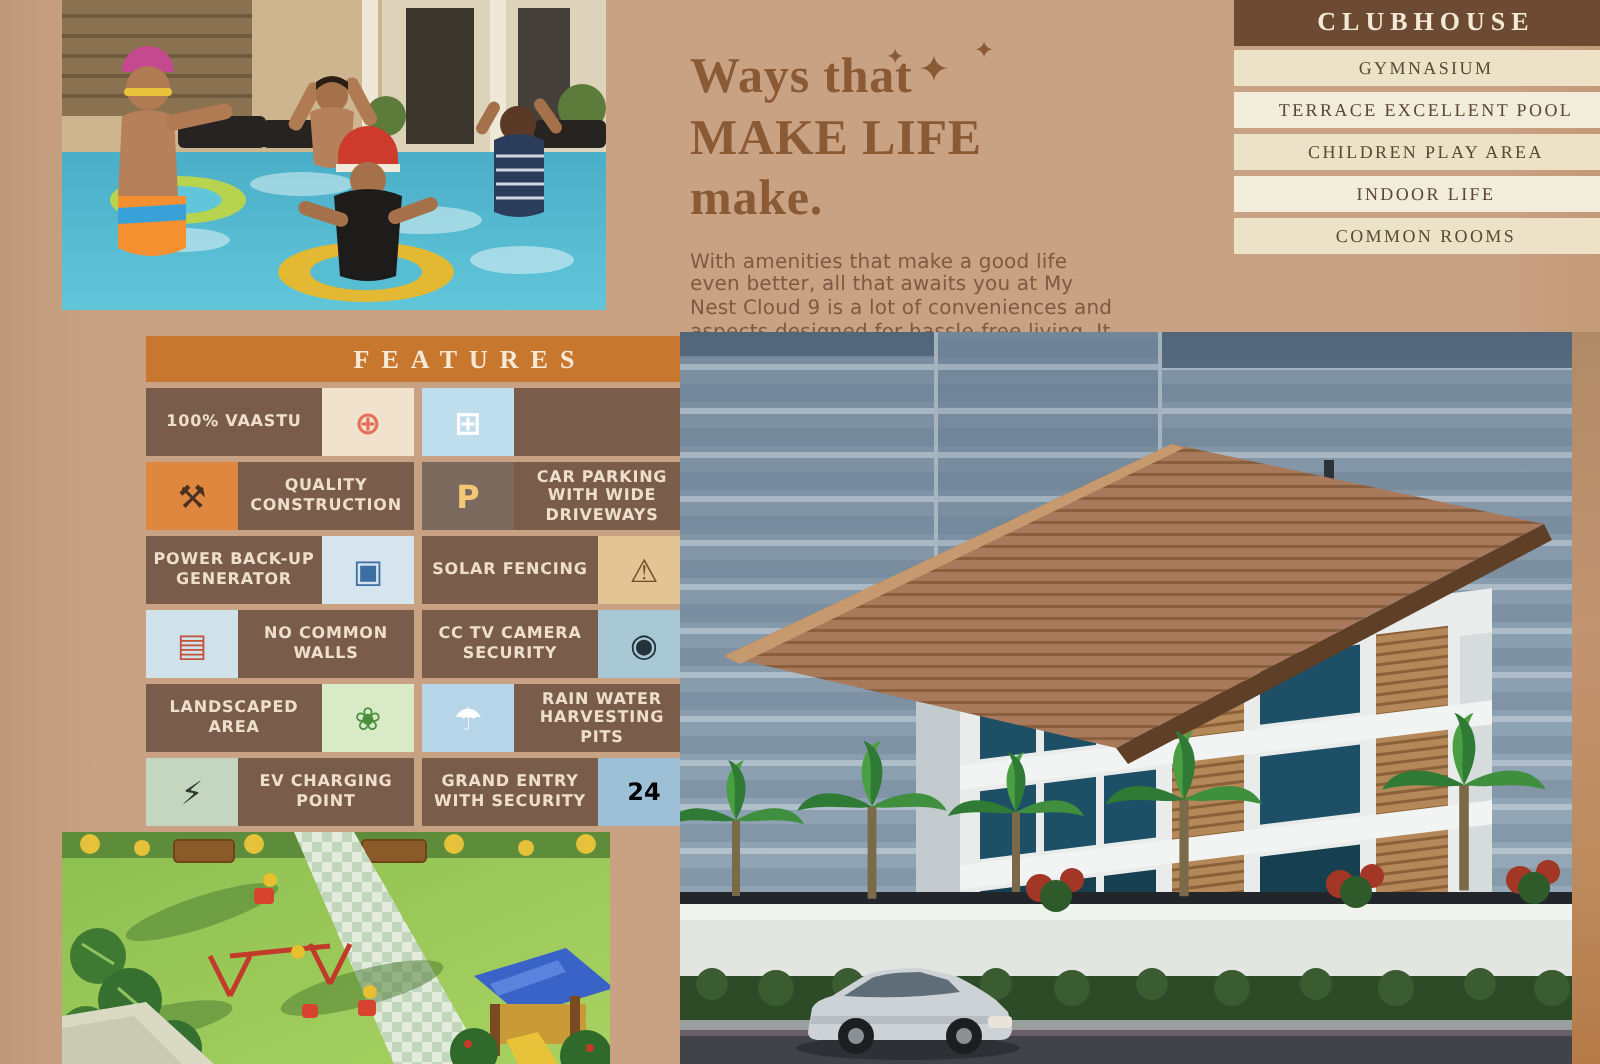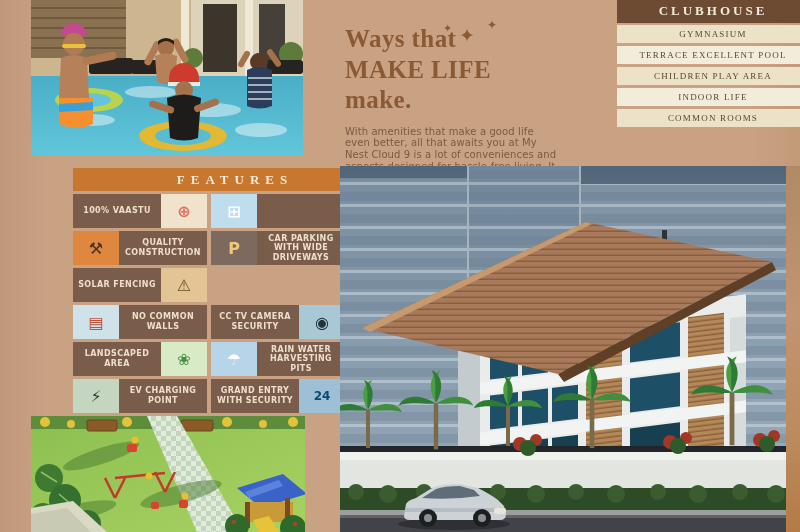--- a/index.html
+++ b/index.html
@@ -195,20 +195,24 @@
           <div class="tile-icon" style="background:#e0873f;color:#4a3020">⚒</div>
         </div>
         <div class="tile icon-left">
           <div class="tile-text">CAR PARKING WITH WIDE DRIVEWAYS</div>
           <div class="tile-icon" style="background:#7d6a5e;color:#f2c877">P</div>
         </div>
       </div>
 
       <div class="feat-row">
         <div class="tile">
+          <div class="tile-text">POWER BACK-UP GENERATOR</div>
+          <div class="tile-icon" style="background:#d6e4ed;color:#3e6fa3">▣</div>
+        </div>
+        <div class="tile">
           <div class="tile-text">SOLAR FENCING</div>
           <div class="tile-icon" style="background:#e3c495;color:#6e4f28">⚠</div>
         </div>
       </div>
 
       <div class="feat-row">
         <div class="tile icon-left">
           <div class="tile-text">NO COMMON WALLS</div>
           <div class="tile-icon" style="background:#cfe2e9;color:#c2523a">▤</div>
         </div>
@@ -229,21 +233,21 @@
         </div>
       </div>
 
       <div class="feat-row">
         <div class="tile icon-left">
           <div class="tile-text">EV CHARGING POINT</div>
           <div class="tile-icon" style="background:#c4d6c0;color:#2f3a33">⚡</div>
         </div>
         <div class="tile">
           <div class="tile-text">GRAND ENTRY WITH SECURITY</div>
-          <div class="tile-icon small-glyph" style="background:#9dc0d6;color:#0c4a6e">24</div>
+          <div class="tile-icon small-glyph" style="background:#9dc0d6;color:#000000">24</div>
         </div>
       </div>
 
     </div>
   </div>
 
   <div class="playground-photo">
     <svg width="274" height="116" viewBox="0 0 274 116">
       <defs>
         <linearGradient id="grass" x1="0" y1="0" x2="1" y2="1">

